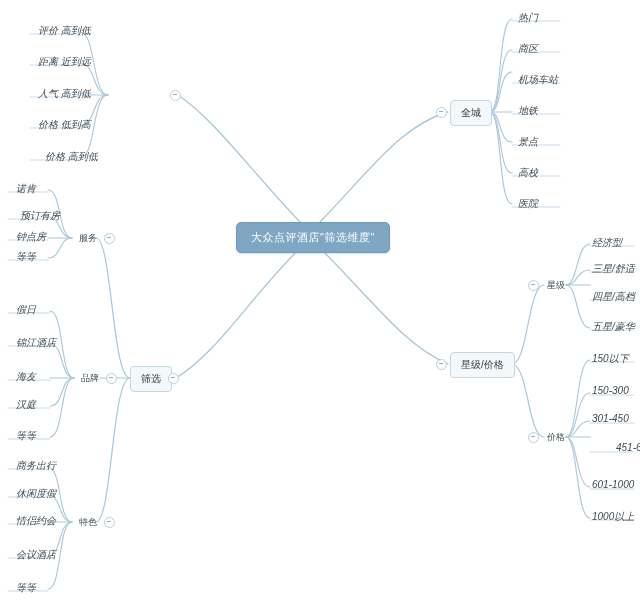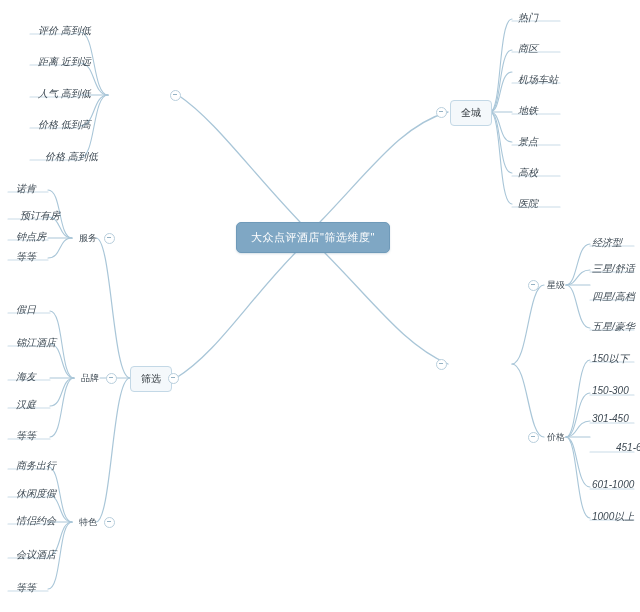--- a/index.html
+++ b/index.html
@@ -212,20 +212,21 @@
   <div class="node leaf" style="left:12px;top:427px;">等等</div>
 
   <div class="node lvl2" style="left:76px;top:514px;">特色</div>
   <div class="toggle" style="left:104px;top:517px;"></div>
   <div class="node leaf" style="left:12px;top:457px;">商务出行</div>
   <div class="node leaf" style="left:12px;top:485px;">休闲度假</div>
   <div class="node leaf" style="left:12px;top:512px;">情侣约会</div>
   <div class="node leaf" style="left:12px;top:546px;">会议酒店</div>
   <div class="node leaf" style="left:12px;top:579px;">等等</div>
 
+  <div class="node lvl1" style="left:450px;top:352px;">星级/价格</div>
   <div class="toggle" style="left:436px;top:359px;"></div>
 
   <div class="node lvl2" style="left:544px;top:277px;">星级</div>
   <div class="toggle" style="left:528px;top:280px;"></div>
   <div class="node leaf" style="left:588px;top:234px;">经济型</div>
   <div class="node leaf" style="left:588px;top:260px;">三星/舒适</div>
   <div class="node leaf" style="left:588px;top:288px;">四星/高档</div>
   <div class="node leaf" style="left:588px;top:318px;">五星/豪华</div>
 
   <div class="node lvl2" style="left:544px;top:429px;">价格</div>

